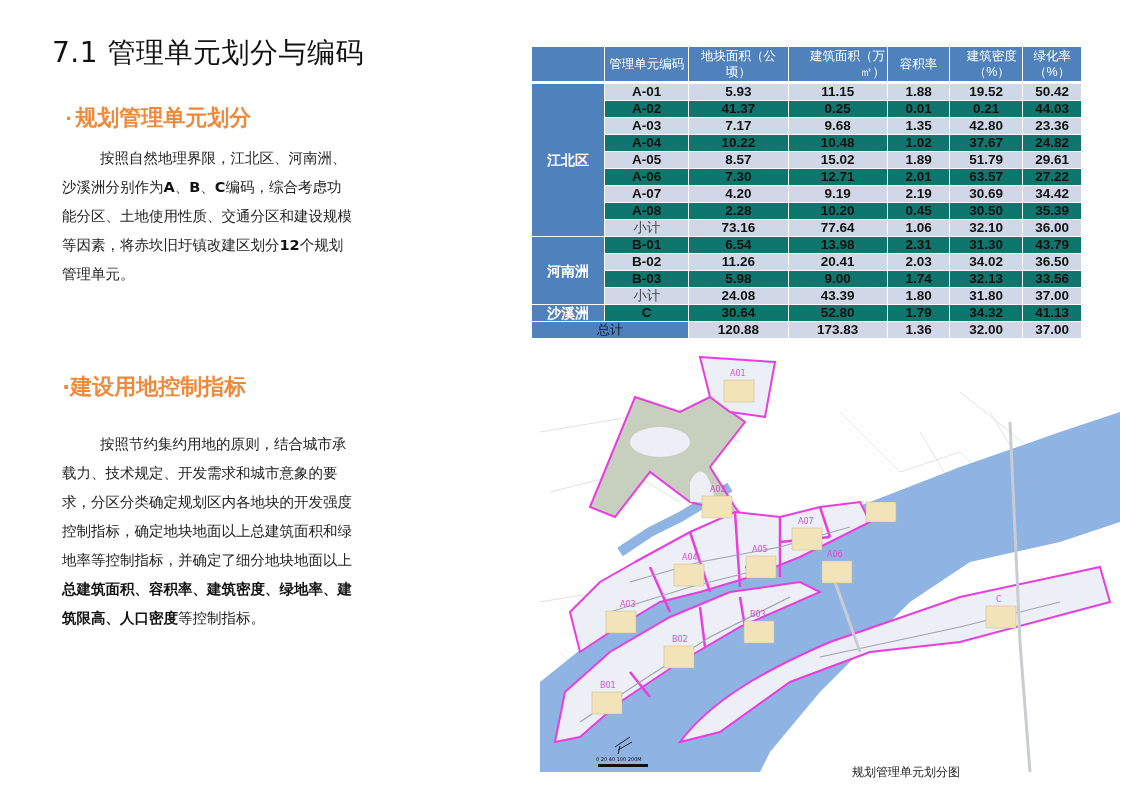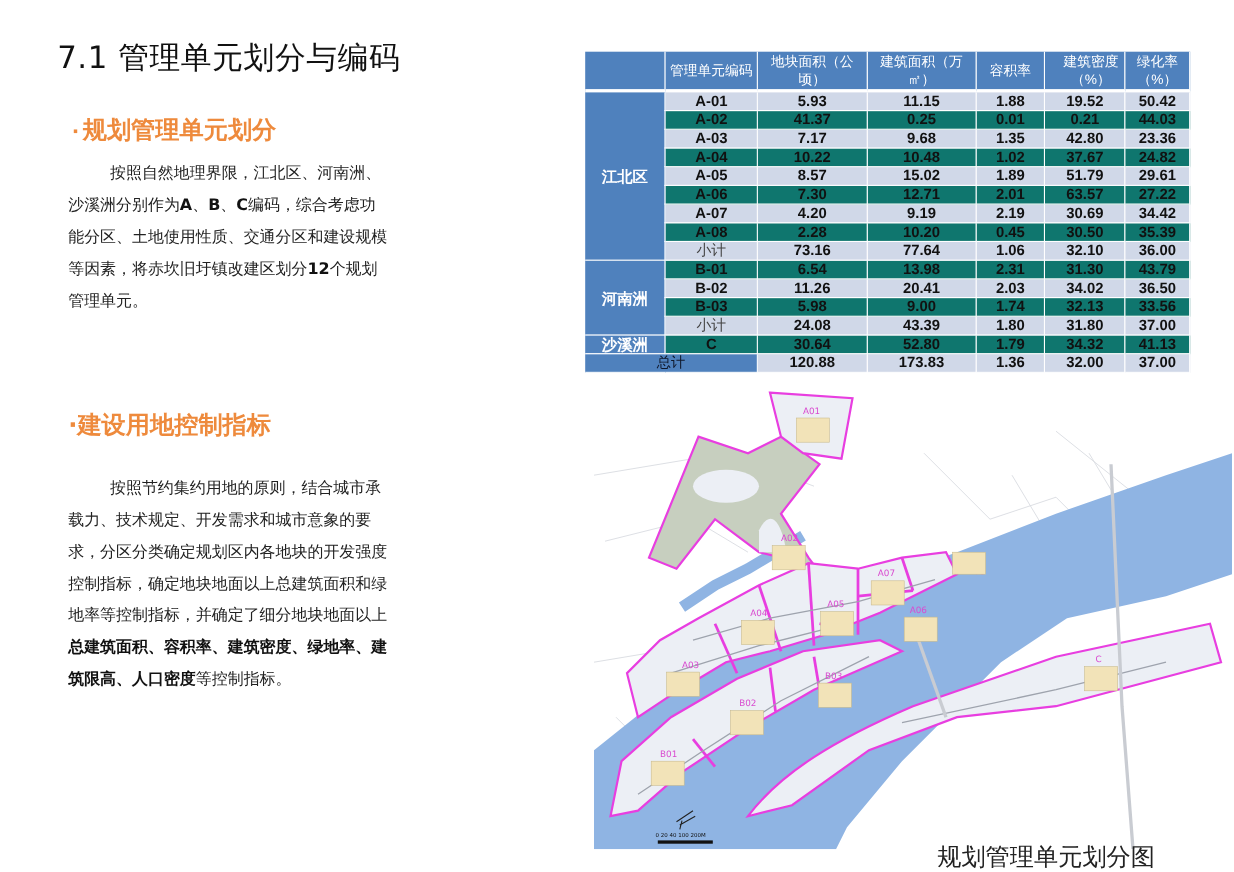--- a/index.html
+++ b/index.html
@@ -39,41 +39,41 @@
     background:#4f81bd !important; color:#fff; font-weight:bold; font-size:14px;
   }
   .tbl td.sub { font-weight:normal; color:#444; }
   .tbl td.total-label { background:#4f81bd !important; color:#0f172a; font-weight:normal; font-size:13px; }
 
   
   .map {
     position:absolute; left:540px; top:352px; width:580px; height:420px;
   }
   .map-caption {
-    position:absolute; left:852px; top:764px; font-size:22px; color:#222;
+    position:absolute; left:852px; top:764px; font-size:12px; color:#222;
   }
 </style>
 </head>
 <body>
 
 <div class="page-title">7.1 管理单元划分与编码</div>
 
 <div class="section-head" style="top:103px;font-family:Liberation Mono, monospace;">·规划管理单元划分</div>
 <div class="para" id="para0" style="top:144px;"><span class="indent"></span><span>按照自然地理界限，江北区、河南洲、沙溪洲分别作为</span><b>A</b><span>、</span><b>B</b><span>、</span><b>C</b><span>编码，综合考虑功能分区、土地使用性质、交通分区和建设规模等因素，将赤坎旧圩镇改建区划分</span><b>12</b><span>个规划管理单元。</span></div>
 
 <div class="section-head" style="top:372px;">·建设用地控制指标</div>
 <div class="para" id="para1" style="top:430px;"><span class="indent"></span><span>按照节约集约用地的原则，结合城市承载力、技术规定、开发需求和城市意象的要求，分区分类确定规划区内各地块的开发强度控制指标，确定地块地面以上总建筑面积和绿地率等控制指标，并确定了细分地块地面以上</span><b>总建筑面积、容积率、建筑密度、绿地率、建筑限高、人口密度</b><span>等控制指标。</span></div>
 
 <table class="tbl" id="unitTable">
   <thead>
     <tr>
       <th style="width:76px;"></th>
       <th style="width:88px;">管理单元编码</th>
       <th style="width:102px;">地块面积（公顷）</th>
-      <th style="width:102px;">建筑面积（万㎡）</th>
+      <th style="width:102px;text-align:right;">建筑面积（万㎡）</th>
       <th style="width:62px;">容积率</th>
       <th style="width:60px;padding-left:13px;">建筑密度（%）</th>
       <th style="width:56px;">绿化率（%）</th>
     </tr>
   </thead>
   <tbody id="tbody">
       <tr class="odd">
         <td class="group" rowspan="9">江北区</td>
         <td>A-01</td>
         <td>5.93</td>

